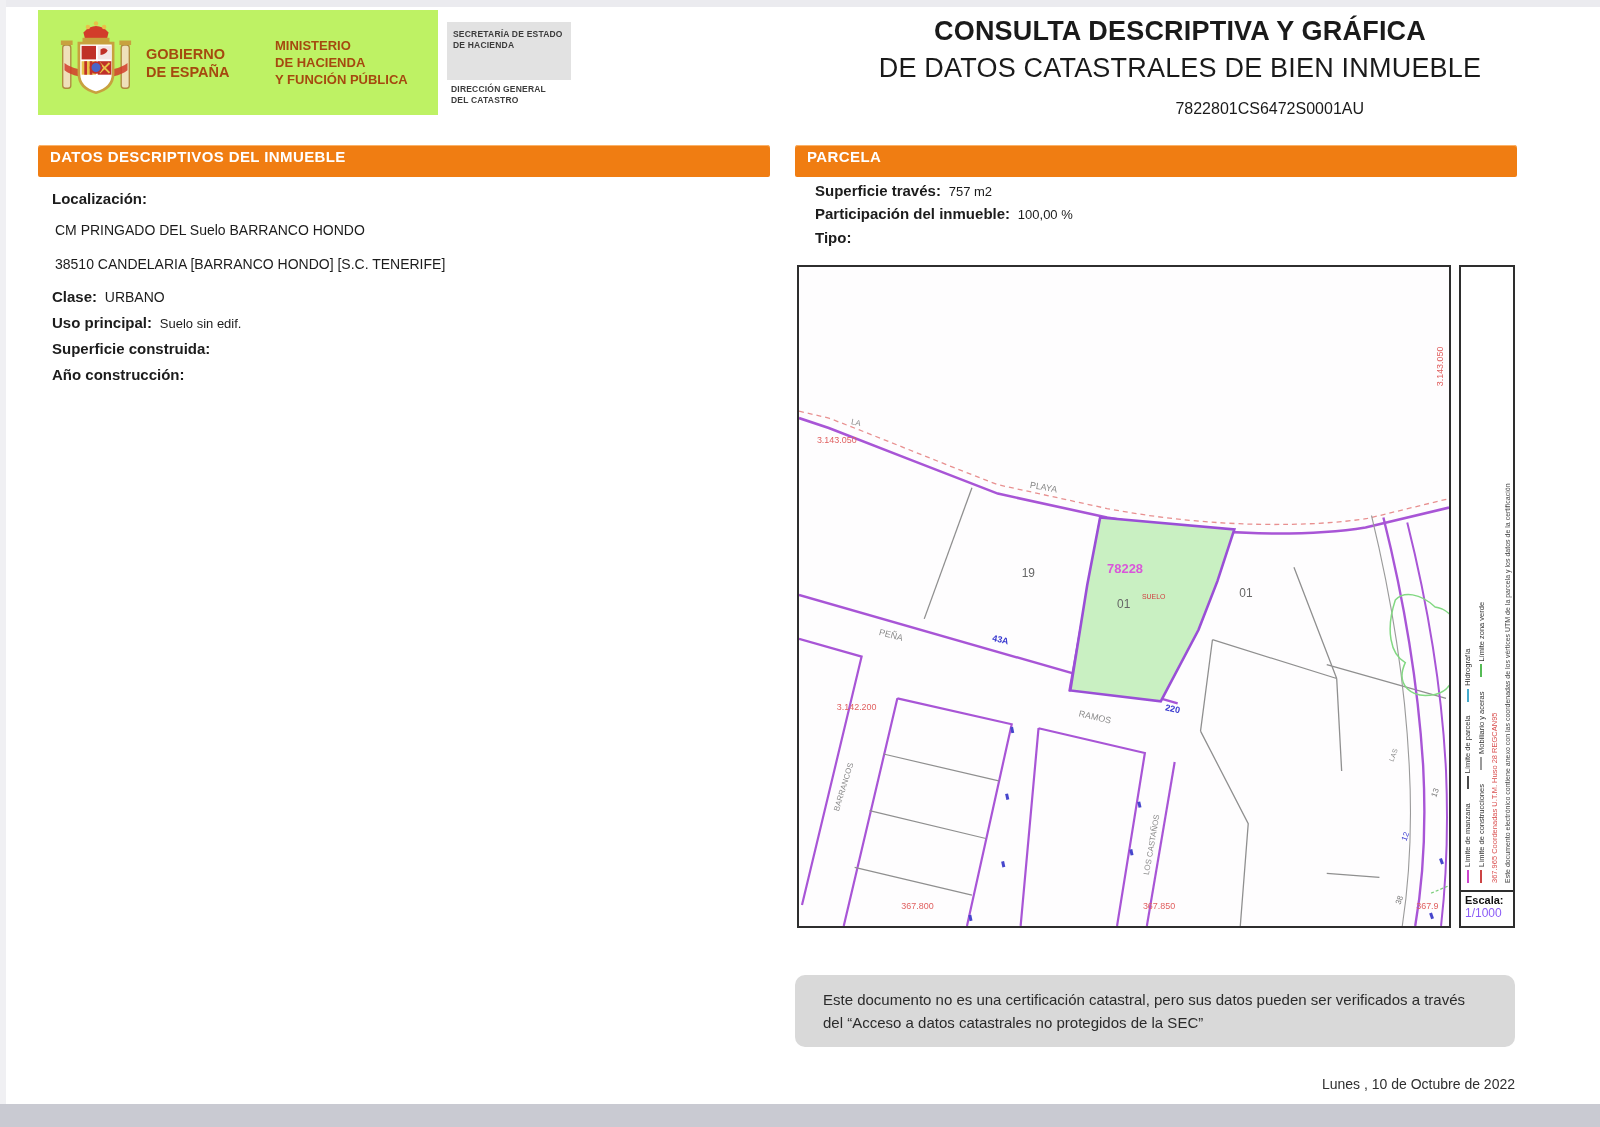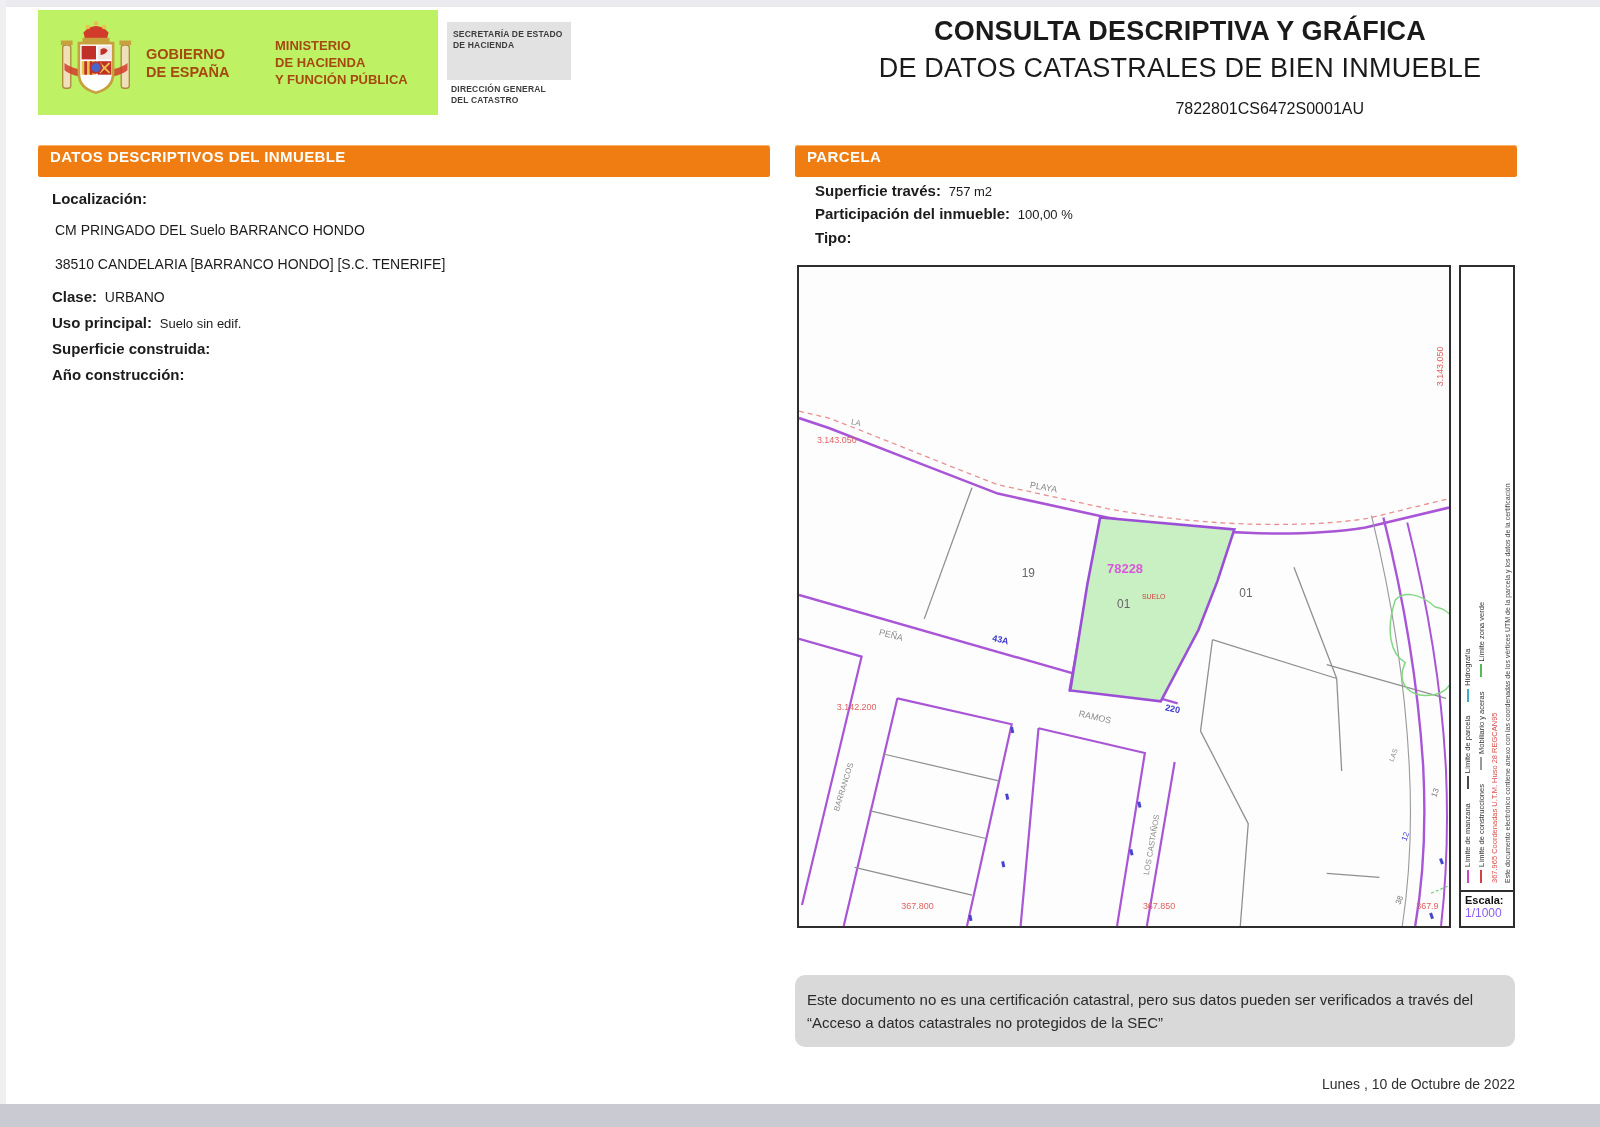--- a/index.html
+++ b/index.html
@@ -47,21 +47,21 @@
   .lg-row { display:flex; gap:14px; align-items:center; font-size:7.5px; color:#333; white-space:nowrap; }
   .lg-item { display:flex; align-items:center; gap:3px; }
   .lg-swatch { display:inline-block; width:13px; height:2px; }
   .lg-coords { font-size:7.5px; color:#d94f4f; white-space:nowrap; }
   .lg-annex { font-size:7px; color:#444; white-space:nowrap; }
   .escala { position:absolute; left:0; bottom:0; width:100%; height:36px; border-top:2px solid #2e2e2e; padding:2px 4px; background:#fff; }
   .escala .el { font-size:11px; font-weight:bold; color:#111; }
   .escala .ev { font-size:12px; color:#8b5cf6; }
 
   
-  .disclaimer { left:795px; top:975px; width:720px; height:72px; background:#d9d9d9; border-radius:10px; padding:13px 12px; font-size:15px; line-height:1.55; color:#2b2b2b; }
+  .disclaimer { left:795px; top:975px; width:720px; height:72px; background:#d9d9d9; border-radius:10px; padding:13px 28px; font-size:15px; line-height:1.55; color:#2b2b2b; }
   .dateline { left:1000px; top:1076px; width:515px; text-align:right; font-size:14px; color:#2f2f2f; }
 </style>
 </head>
 <body>
 
 <div class="page">
 
   <div class="abs edge-top"></div>
   <div class="abs edge-left"></div>
 

